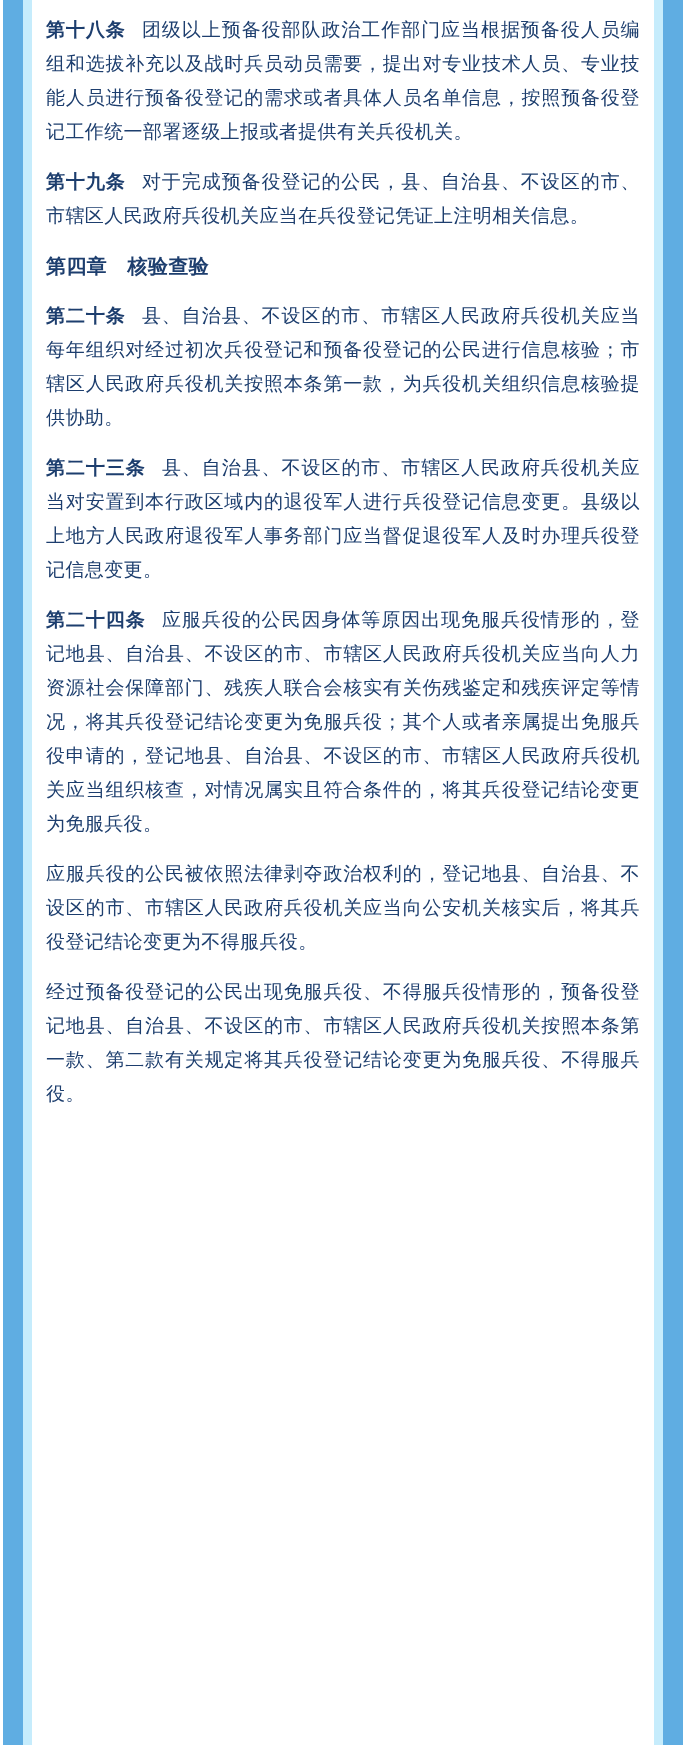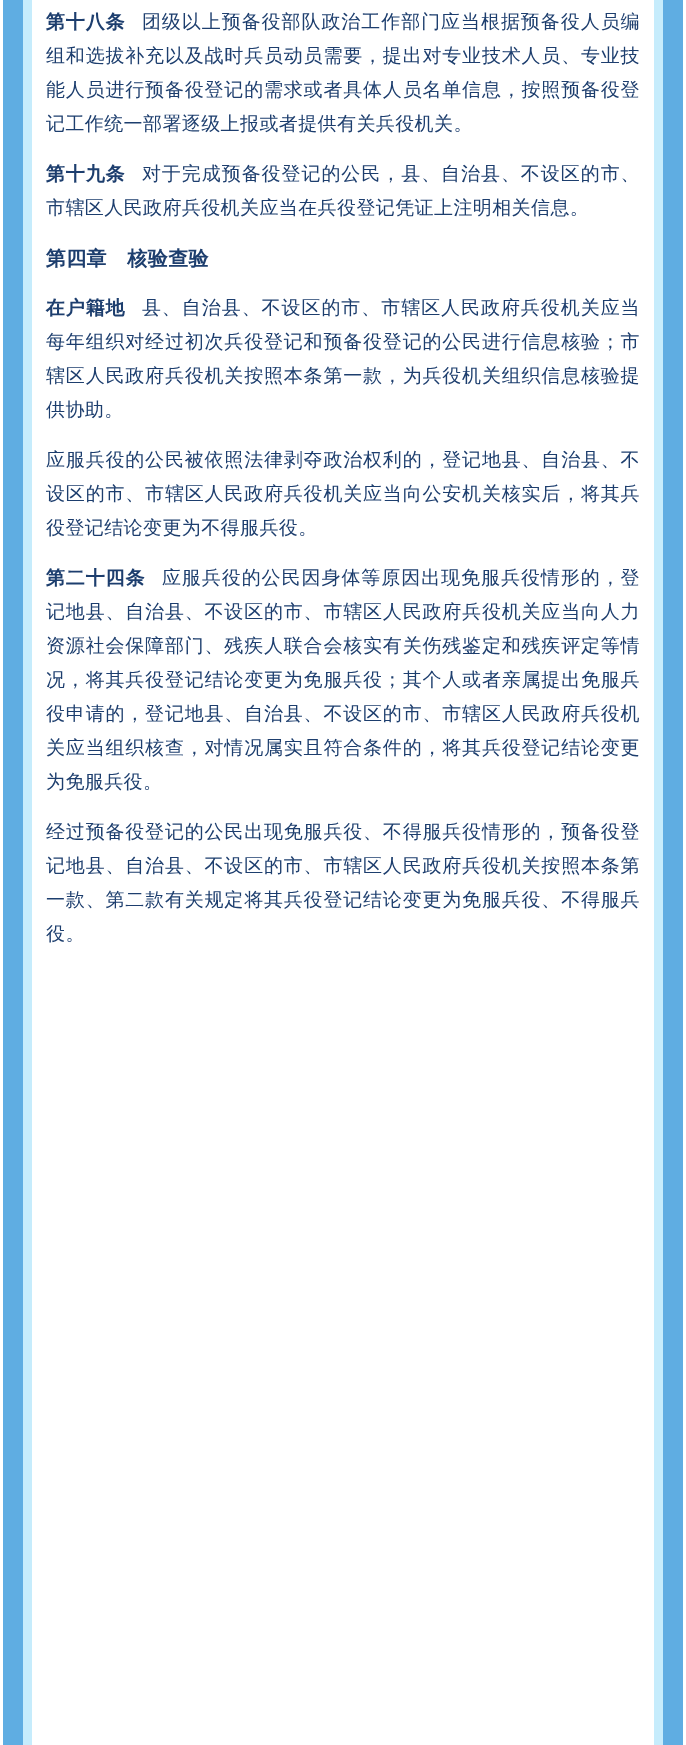--- a/index.html
+++ b/index.html
@@ -30,21 +30,21 @@
     right: 46px;
     top: 5px;
     color: var(--text-color);
     font-size: 19px;
     line-height: 34px;
     letter-spacing: 0.4px;
     text-align: justify;
     text-justify: inter-ideograph;
   }
   .para {
-    margin: 0 0 16px 0;
+    margin: 8px 0 16px 0;
   }
   .article-num {
     font-weight: bold;
     margin-right: 0.85em;
   }
   .chapter {
     margin: 0 0 16px 0;
     text-align: left;
     font-weight: bold;
     font-size: 20px;
@@ -55,18 +55,19 @@
 
 <div class="page">
   <div class="stripe stripe-left-outer"></div>
   <div class="stripe stripe-left-inner"></div>
   <div class="stripe stripe-right-inner"></div>
   <div class="stripe stripe-right-outer"></div>
   <div class="content" id="content">
       <p class="para"><span class="article-num">第十八条</span><span>团级以上预备役部队政治工作部门应当根据预备役人员编组和选拔补充以及战时兵员动员需要，提出对专业技术人员、专业技能人员进行预备役登记的需求或者具体人员名单信息，按照预备役登记工作统一部署逐级上报或者提供有关兵役机关。</span></p>
       <p class="para"><span class="article-num">第十九条</span><span>对于完成预备役登记的公民，县、自治县、不设区的市、市辖区人民政府兵役机关应当在兵役登记凭证上注明相关信息。</span></p>
       <p class="chapter"><span>第四章　核验查验</span></p>
-      <p class="para"><span class="article-num">在户籍地</span><span>县、自治县、不设区的市、市辖区人民政府兵役机关应当每年组织对经过初次兵役登记和预备役登记的公民进行信息核验；市辖区人民政府兵役机关按照本条第一款，为兵役机关组织信息核验提供协助。</span></p>
+      <p class="para"><span class="article-num">第二十条</span><span>县、自治县、不设区的市、市辖区人民政府兵役机关应当每年组织对经过初次兵役登记和预备役登记的公民进行信息核验；市辖区人民政府兵役机关按照本条第一款，为兵役机关组织信息核验提供协助。</span></p>
+      <p class="para"><span class="article-num">第二十三条</span><span>县、自治县、不设区的市、市辖区人民政府兵役机关应当对安置到本行政区域内的退役军人进行兵役登记信息变更。县级以上地方人民政府退役军人事务部门应当督促退役军人及时办理兵役登记信息变更。</span></p>
+      <p class="para"><span class="article-num">第二十四条</span><span>应服兵役的公民因身体等原因出现免服兵役情形的，登记地县、自治县、不设区的市、市辖区人民政府兵役机关应当向人力资源社会保障部门、残疾人联合会核实有关伤残鉴定和残疾评定等情况，将其兵役登记结论变更为免服兵役；其个人或者亲属提出免服兵役申请的，登记地县、自治县、不设区的市、市辖区人民政府兵役机关应当组织核查，对情况属实且符合条件的，将其兵役登记结论变更为免服兵役。</span></p>
       <p class="para"><span>应服兵役的公民被依照法律剥夺政治权利的，登记地县、自治县、不设区的市、市辖区人民政府兵役机关应当向公安机关核实后，将其兵役登记结论变更为不得服兵役。</span></p>
-      <p class="para"><span class="article-num">第二十四条</span><span>应服兵役的公民因身体等原因出现免服兵役情形的，登记地县、自治县、不设区的市、市辖区人民政府兵役机关应当向人力资源社会保障部门、残疾人联合会核实有关伤残鉴定和残疾评定等情况，将其兵役登记结论变更为免服兵役；其个人或者亲属提出免服兵役申请的，登记地县、自治县、不设区的市、市辖区人民政府兵役机关应当组织核查，对情况属实且符合条件的，将其兵役登记结论变更为免服兵役。</span></p>
       <p class="para"><span>经过预备役登记的公民出现免服兵役、不得服兵役情形的，预备役登记地县、自治县、不设区的市、市辖区人民政府兵役机关按照本条第一款、第二款有关规定将其兵役登记结论变更为免服兵役、不得服兵役。</span></p>
     </div>
 </div>
 
 </body></html>

